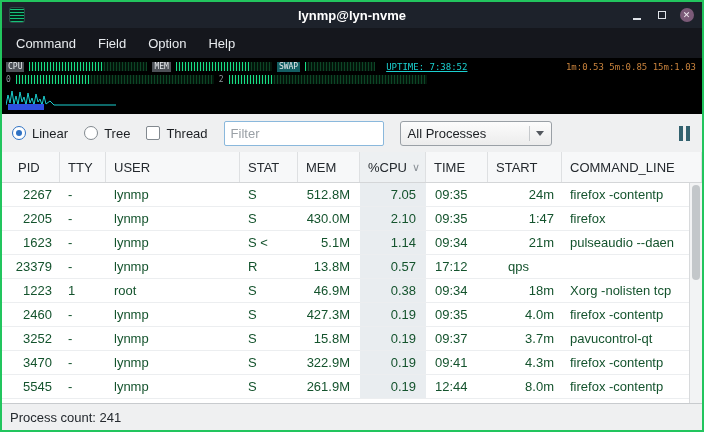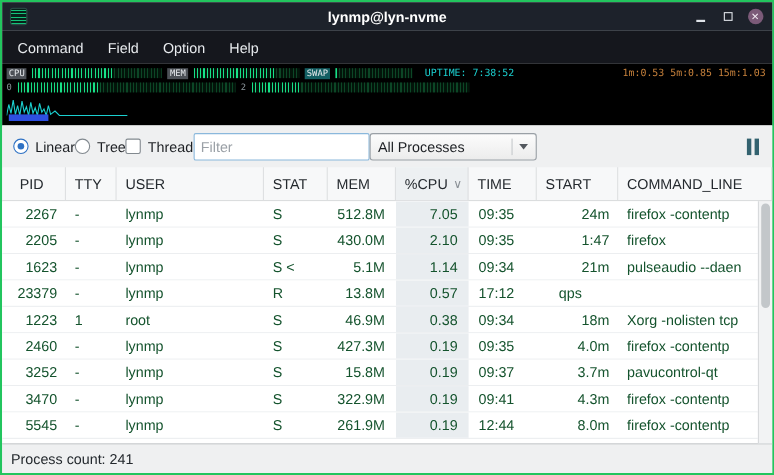--- a/index.html
+++ b/index.html
@@ -29,29 +29,29 @@
   .mlabel.swap { background:#135f63; }
   .meter { height:9px; background-color:#03140a;
     background-image:repeating-linear-gradient(90deg,#17e087 0 1px,transparent 1px 3px),
                      repeating-linear-gradient(90deg,#0c4626 0 1px,transparent 1px 3px);
     background-repeat:no-repeat,repeat; }
   .meter.cpu  { width:118px; background-size:62% 100%,100% 100%; }
   .meter.mem  { width:96px;  background-size:78% 100%,100% 100%; }
   .meter.swapm{ width:70px;  background-size:4% 100%,100% 100%; }
   .meter.core1{ width:198px; background-size:38% 100%,100% 100%; }
   .meter.core2{ width:198px; background-size:22% 100%,100% 100%; }
-  .uptime { font-size:9px; color:#1bd0d0; margin-left:6px; white-space:nowrap; }
+  .uptime { font-size:9px; color:#1bd0d0; margin-left:6px; white-space:nowrap;text-decoration:underline; }
   .load { margin-left:auto; font-size:9px; color:#c8823c; padding-right:2px; white-space:nowrap; }
   .corelabel { font-size:8px; color:#8d969c; }
   .graph { height:24px; position:relative; margin-top:1px; }
   .graph svg { position:absolute; left:0; top:0; }
   .chip { position:absolute; left:2px; top:17px; width:36px; height:6px; background:#2e4fe0; }
 
   
-  .toolbar { flex:0 0 38px; display:flex; align-items:center; padding:0 10px; gap:0; background:#eff0f1; }
+  .toolbar { flex:0 0 38px; display:flex; align-items:center; padding:0 10px; gap:16px; background:#eff0f1; }
   .opt { display:flex; align-items:center; gap:6px; font-size:13px; color:#1c1f23; }
   .radio { width:14px; height:14px; border-radius:50%; border:1px solid #82898f; background:#fff; box-sizing:border-box; position:relative; }
   .radio.checked { border-color:#2f72c4; }
   .radio.checked::after { content:""; position:absolute; left:3px; top:3px; width:6px; height:6px; border-radius:50%; background:#2f72c4; }
   .checkbox { width:14px; height:14px; border:1px solid #82898f; background:#fff; border-radius:2px; box-sizing:border-box; }
   .filter-input { width:160px; height:25px; box-sizing:border-box; border:1px solid #8ab8dc; border-radius:2px; padding:0 6px;
     font-family:"Liberation Sans",sans-serif; font-size:13px; color:#222; background:#fff; outline:none; }
   .filter-input::placeholder { color:#9aa0a6; }
   .select { width:152px; height:25px; box-sizing:border-box; border:1px solid #9aa0a6; border-radius:3px;
     background:linear-gradient(#fcfcfc,#ececec); display:flex; align-items:center; padding:0 7px; font-size:13px; color:#1c1f23; }

